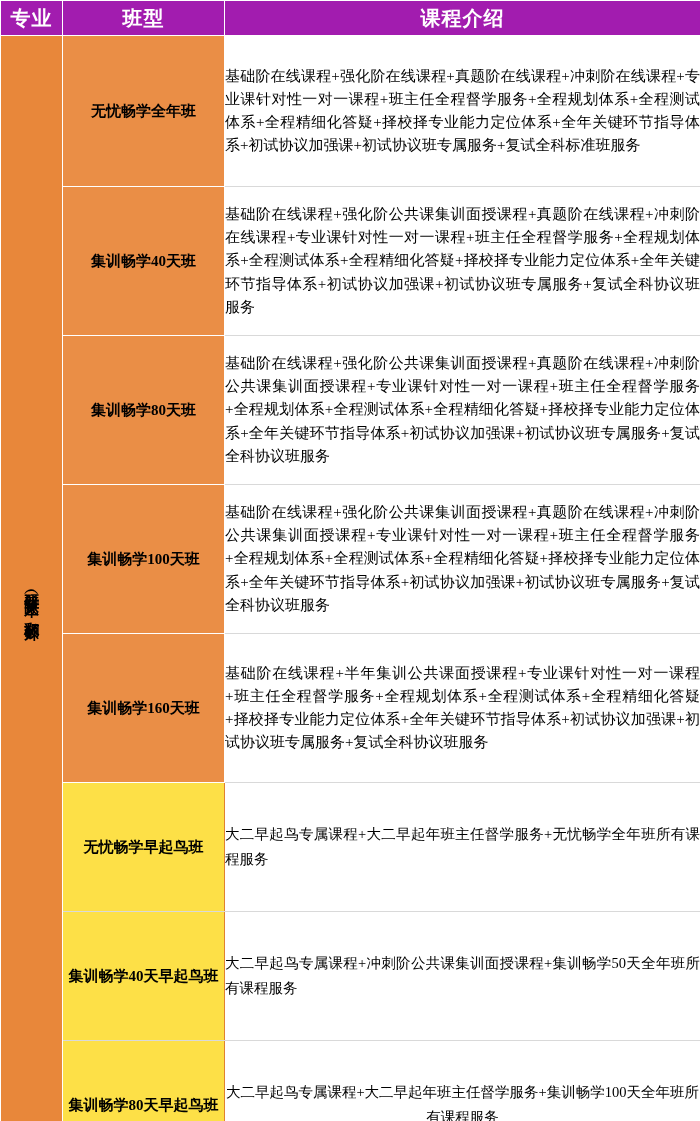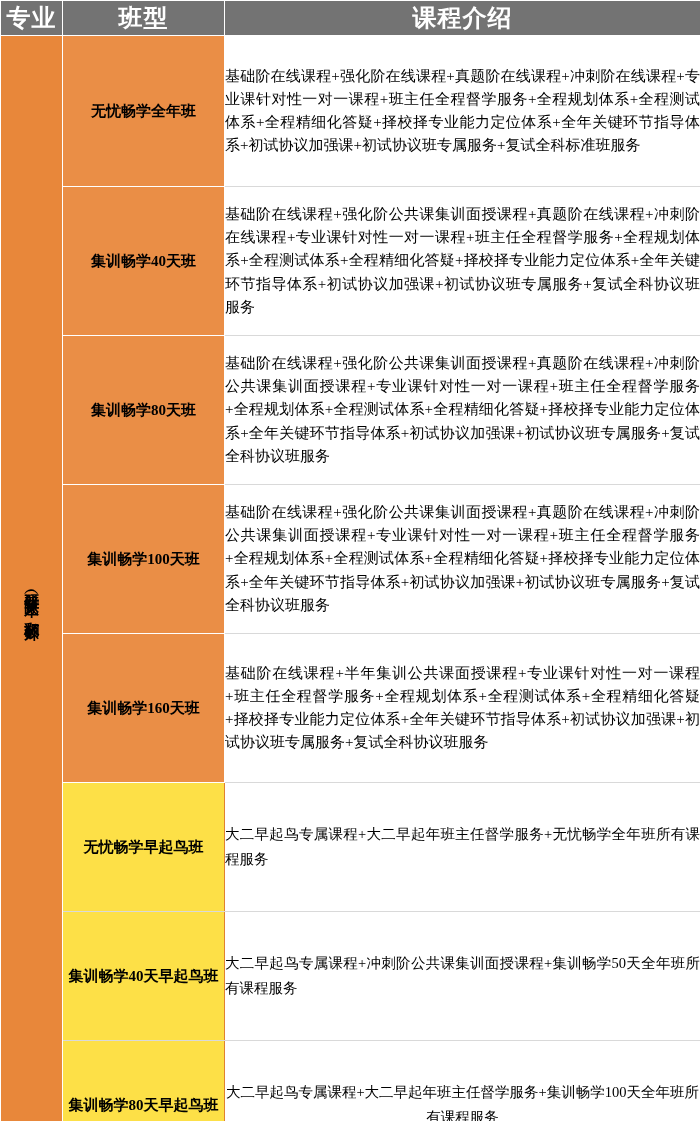--- a/index.html
+++ b/index.html
@@ -26,24 +26,24 @@
     table-layout: fixed;
   }
   table.course-table td,
   table.course-table th {
     border: 1px solid #ffffff;
     vertical-align: middle;
     padding: 0;
   }
   
   .hdr {
-    background: #737373;
+    background: #a21caf;
     color: #ffffff;
     font-weight: bold;
-    font-size: 24px;
+    font-size: 20px;
     text-align: center;
     height: 34px;
     letter-spacing: 1px;
   }
   .hdr-major { width: 62px; }
   .hdr-class { width: 162px; }
   .hdr-desc  { width: 476px; text-align: center; }
 
   
   .major-cell {

